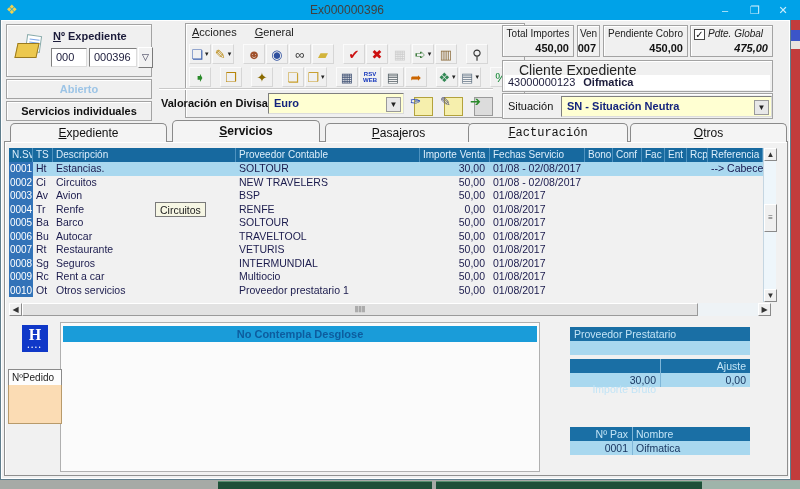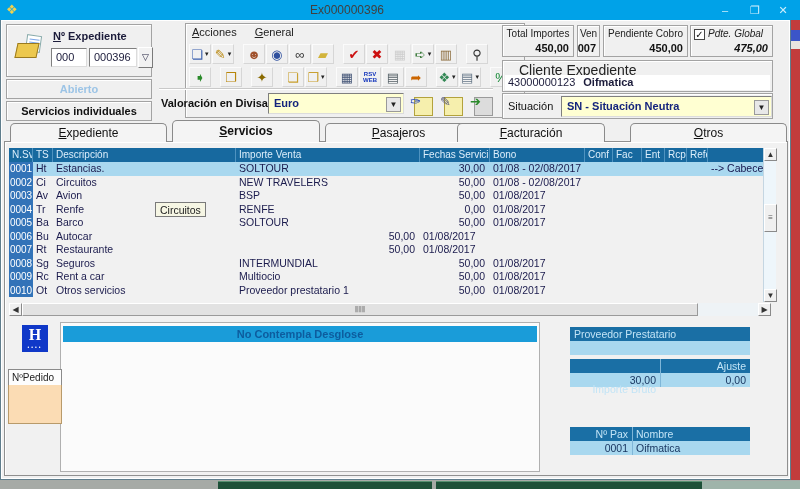--- a/index.html
+++ b/index.html
@@ -317,28 +317,29 @@
       <span>SN - Situación Neutra</span>
       <span class="ddarrow">▼</span>
     </div>
   </div>
 
   <div id="tabpage" class="abs"></div>
   <div id="tabs">
       <div class="abs tab" style="left: 10px; width: 157px;"><u>E</u>xpediente</div>
       <div class="abs tab active" style="left: 172px; width: 148px;"><u>S</u>ervicios</div>
       <div class="abs tab" style="left: 325px; width: 147px;"><u>P</u>asajeros</div>
-      <div class="abs tab" style="left: 457px; width: 148px;"><u>F</u>acturación</div>
+      <div class="abs tab" style="left: 468px; width: 160px; font-family: Liberation Mono, monospace;"><u>F</u>acturación</div>
       <div class="abs tab" style="left: 630px; width: 157px;"><u>O</u>tros</div>
     </div>
 
   <div id="thead" class="abs tgrid">
       <div class="hc">N.Sv</div>
       <div class="hc">TS</div>
       <div class="hc">Descripción</div>
+      <div class="hc">Proveedor Contable</div>
       <div class="hc">Importe Venta</div>
       <div class="hc">Fechas Servicio</div>
       <div class="hc">Bono</div>
       <div class="hc">Conf</div>
       <div class="hc">Fac</div>
       <div class="hc">Ent</div>
       <div class="hc">Rcp</div>
       <div class="hc">Referencia D</div>
     </div>
   <div id="tbody" class="abs">
@@ -409,33 +410,35 @@
         <div class="c"></div>
         <div class="c"></div>
         <div class="c"></div>
         <div class="c"></div>
         <div class="c ref"></div>
       </div>
       <div class="trow tgrid">
         <div class="c nsv">0006</div>
         <div class="c ts">Bu</div>
         <div class="c desc">Autocar</div>
+        <div class="c prov">TRAVELTOOL</div>
         <div class="c imp">50,00</div>
         <div class="c fech">01/08/2017</div>
         <div class="c"></div>
         <div class="c"></div>
         <div class="c"></div>
         <div class="c"></div>
         <div class="c"></div>
         <div class="c ref"></div>
       </div>
       <div class="trow tgrid">
         <div class="c nsv">0007</div>
         <div class="c ts">Rt</div>
         <div class="c desc">Restaurante</div>
+        <div class="c prov">VETURIS</div>
         <div class="c imp">50,00</div>
         <div class="c fech">01/08/2017</div>
         <div class="c"></div>
         <div class="c"></div>
         <div class="c"></div>
         <div class="c"></div>
         <div class="c"></div>
         <div class="c ref"></div>
       </div>
       <div class="trow tgrid">

